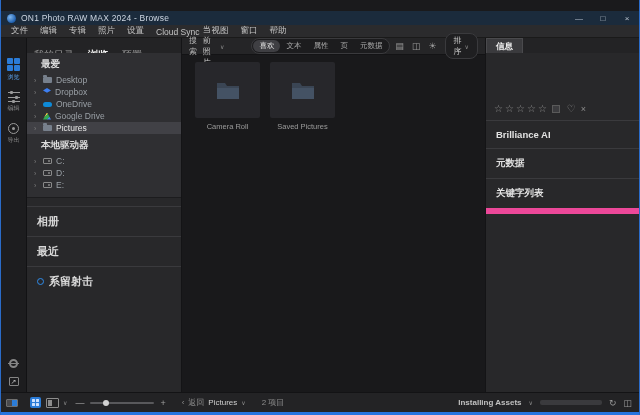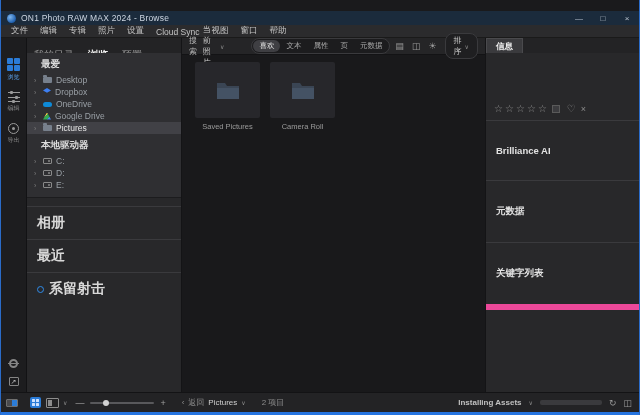--- a/index.html
+++ b/index.html
@@ -46,21 +46,21 @@
   .tree-row { display:flex; align-items:center; height:12px; padding-left:7px; gap:4px; color:#9aa0a6; }
   .tree-row.selected { background:#414146; color:#e8e8e8; }
   .tw { font-size:7px; color:#7c7c7c; width:5px; }
   .i-folder { width:9px; height:6px; background:#77808c; border-radius:1px; position:relative; flex:0 0 auto; }
   .i-folder::before { content:""; position:absolute; top:-2px; left:0; width:4px; height:2px; background:#77808c; border-radius:1px 1px 0 0; }
   .i-dropbox { width:8px; height:8px; background:#3d7ff2; clip-path:polygon(50% 0,100% 30%,50% 60%,0 30%); flex:0 0 auto; }
   .i-gdrive { width:8px; height:7px; clip-path:polygon(50% 0,100% 100%,0 100%); background:linear-gradient(135deg,#ffd04c 34%,#34a853 34% 67%,#4285f4 67%); flex:0 0 auto; }
   .i-onedrive { width:9px; height:5px; background:#0e8ad8; border-radius:4px; flex:0 0 auto; }
   .i-drive { width:9px; height:6px; border:1px solid #8a8a8a; border-radius:1px; position:relative; flex:0 0 auto; }
   .i-drive::after { content:""; position:absolute; right:1px; top:1px; width:2px; height:2px; background:#8a8a8a; border-radius:50%; }
-  .side-section { border-top:1px solid #3a3a3d; padding:7px 10px; font-size:14px; font-weight:bold; color:#d8d8d8; display:flex; align-items:center; gap:5px; }
+  .side-section { border-top:1px solid #3a3a3d; padding:7px 10px; font-size:11px; font-weight:bold; color:#d8d8d8; display:flex; align-items:center; gap:5px; }
   .side-section.first { margin-top:8px; }
   .tether-ring { width:7px; height:7px; border:1.5px solid #2f8ceb; border-radius:50%; flex:0 0 auto; }
   
   .center { flex:1; display:flex; flex-direction:column; background:#19191b; min-width:0; }
   .center-toolbar { height:17px; background:#252527; border-bottom:1px solid #131315; display:flex; align-items:center; padding:0 7px; gap:5px; flex:0 0 auto; }
   .tb-label { font-size:8px; color:#b5b5b5; }
   .tb-drop { display:flex; align-items:center; gap:3px; font-size:8px; color:#d0d0d0; }
   .cz { font-size:6px; color:#8a8a8a; }
   .filter-pill { margin-left:22px; display:flex; align-items:center; background:#1c1c1e; border:1px solid #3a3a3d; border-radius:8px; padding:1px; }
   .fseg { font-size:7.5px; color:#ababab; padding:1px 6px; border-radius:7px; white-space:nowrap; }
@@ -74,21 +74,21 @@
   
   .right-panel { width:154px; background:#28282a; border-left:1px solid #141416; display:flex; flex-direction:column; }
   .info-tabrow { height:15px; background:#232325; flex:0 0 auto; display:flex; }
   .info-tab { background:#3a3a3d; color:#f2f2f2; font-size:8.5px; font-weight:bold; padding:2px 9px; border:1px solid #4a4a4d; border-bottom:none; }
   .preview-area { height:50px; }
   .rating-row { display:flex; align-items:center; gap:2px; padding:0 8px 6px 8px; color:#8d8d8d; }
   .star { font-size:10px; line-height:10px; }
   .swatch { width:8px; height:8px; background:#3c3c3f; border:1px solid #5a5a5a; margin:0 4px 0 3px; }
   .heart { font-size:10px; margin-left:1px; }
   .dismiss { font-size:9px; margin-left:3px; }
-  .rp-section { border-top:1px solid #3a3a3d; padding:24px 10px; font-size:9.5px; font-weight:bold; color:#e2e2e2; }
+  .rp-section { border-top:1px solid #3a3a3d; padding:8px 10px; font-size:9.5px; font-weight:bold; color:#e2e2e2; }
   .rp-sections .rp-section:last-child { border-bottom:6px solid #ec4899; }
   
   .bottom-bar { height:20px; background:#232325; border-top:1px solid #131315; display:flex; align-items:center; padding:0 7px 0 5px; flex:0 0 auto; font-size:8px; color:#9a9a9a; }
   .kb-icon { width:12px; height:8px; border:1px solid #6f6f6f; border-radius:1px; display:flex; margin-right:12px; overflow:hidden; }
   .kb-icon b { flex:1; background:#4a4a4d; } .kb-icon i { flex:1; background:#2b7cd8; }
   .view-grid { width:11px; height:11px; background:#2b7cd8; border-radius:2px; display:grid; grid-template-columns:1fr 1fr; gap:1px; padding:2px; }
   .view-grid span { background:#cfe3ff; border-radius:.5px; }
   .view-detail { width:13px; height:10px; border:1px solid #8d8d8d; border-radius:1px; margin-left:5px; position:relative; }
   .view-detail::after { content:""; position:absolute; left:1px; top:1px; width:4px; height:6px; background:#8d8d8d; }
   .bb-chev { font-size:6px; margin:0 8px 0 4px; color:#888; }
@@ -251,30 +251,30 @@
       </div>
 
       <div class="folders">
         <div class="tile">
           <div class="tile-box">
             <svg width="24" height="19" viewBox="0 0 24 19">
               <path d="M1 2h8l2 3h12v13H1z" fill="#3a4554"></path>
               <path d="M1 7h22v11H1z" fill="#445264"></path>
             </svg>
           </div>
-          <div class="tile-label">Saved Pictures</div>
+          <div class="tile-label">Camera Roll</div>
         </div>
         <div class="tile">
           <div class="tile-box">
             <svg width="24" height="19" viewBox="0 0 24 19">
               <path d="M1 2h8l2 3h12v13H1z" fill="#3a4554"></path>
               <path d="M1 7h22v11H1z" fill="#445264"></path>
             </svg>
           </div>
-          <div class="tile-label">Camera Roll</div>
+          <div class="tile-label">Saved Pictures</div>
         </div>
       </div>
     </div>
 
     <div class="right-panel dots">
       <div class="info-tabrow">
         <span class="info-tab">信息</span>
       </div>
       <div class="preview-area"></div>
       <div class="rating-row">

